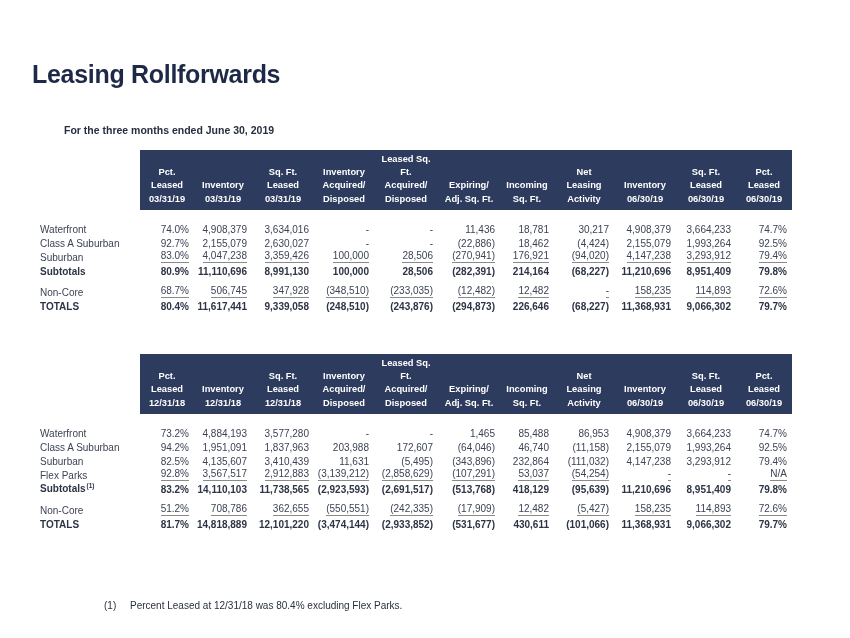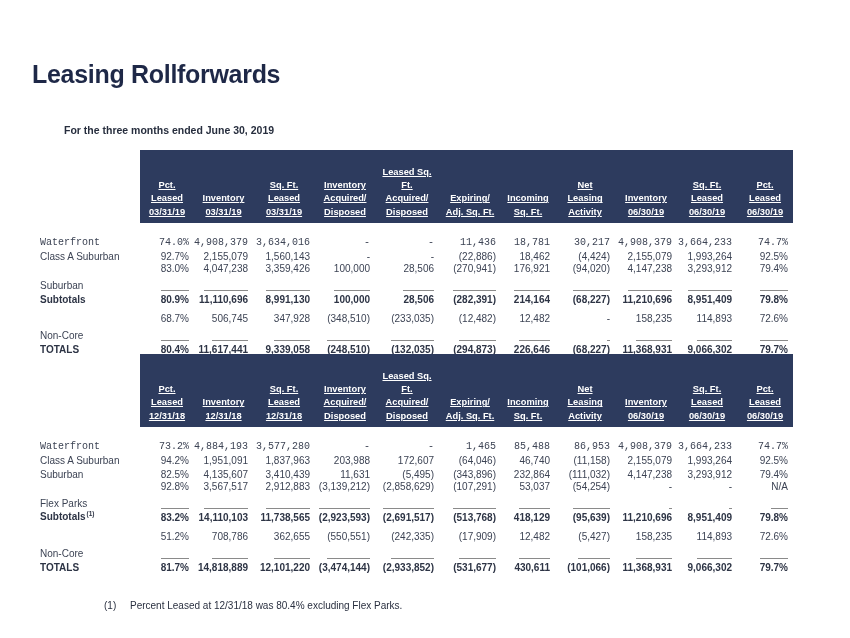--- a/index.html
+++ b/index.html
@@ -15,29 +15,29 @@
     position:absolute;left:64px;font-size:10.5px;font-weight:bold;color:#272e3e;
   }
   #caption-1{top:80px;}
   #caption-2{top:283px;}
   .tablewrap{position:absolute;left:38px;}
   #table-1{top:106px;}
   #table-2{top:310px;}
   table.fin{border-collapse:collapse;table-layout:fixed;font-size:10px;color:#3c4354;}
   table.fin th{
     background:#2d3b5e;color:#ffffff;font-weight:bold;font-size:9.3px;line-height:1.42;
-    white-space:pre-line;vertical-align:bottom;text-align:center;padding:16px 1px 4px;text-decoration:underline;
+    white-space:pre-line;vertical-align:bottom;text-align:center;padding:3px 1px 4px;
   }
   table.fin th.lblhead{background:transparent;}
   table.fin td{white-space:nowrap;padding:0 5px 1px 0;height:13px;vertical-align:bottom;overflow:hidden;}
   table.fin td.lbl{text-align:left;padding-left:2px;}
   table.fin .num{text-align:right;}
   table.fin tr.subtotal td, table.fin tr.total td{font-weight:bold;color:#2d3445;}
-  table.fin .ul{border-bottom:1px solid #8a8a8a;padding-bottom:16px;display:inline-block;}
-  table.fin tbody tr.first td{padding-top:6px;height:19px;font-family:Liberation Mono, monospace;}
+  table.fin .ul{border-bottom:1px solid #8a8a8a;padding-bottom:1px;display:inline-block;}
+  table.fin tbody tr.first td{padding-top:6px;height:19px;}
   table.fin tr.spacer td{height:7px;padding:0;}
   table.fin sup{font-size:6.5px;vertical-align:super;margin-left:1px;}
   .notes{position:absolute;left:104px;top:556px;font-size:10px;color:#2a3040;}
   .notes-heading{font-weight:bold;text-decoration:underline;color:#1e2847;margin-bottom:3px;}
   .note-line{display:flex;}
   .note-ref{width:26px;}
   .grey-strip{position:absolute;left:0;top:597px;width:850px;height:15px;background:#eeeceb;}
   .footer{
     position:absolute;left:0;top:612px;width:850px;height:26px;background:#7f1d1d;
     color:#ffffff;display:flex;align-items:center;font-size:10.5px;font-weight:bold;
@@ -117,21 +117,21 @@
             <td class="num"><span>18,781</span></td>
             <td class="num"><span>30,217</span></td>
             <td class="num"><span>4,908,379</span></td>
             <td class="num"><span>3,664,233</span></td>
             <td class="num"><span>74.7%</span></td>
           </tr>
           <tr class="normal">
             <td class="lbl">Class A Suburban</td>
             <td class="num"><span>92.7%</span></td>
             <td class="num"><span>2,155,079</span></td>
-            <td class="num"><span>1,560,143</span></td>
+            <td class="num"><span>2,630,027</span></td>
             <td class="num"><span>-</span></td>
             <td class="num"><span>-</span></td>
             <td class="num"><span>(22,886)</span></td>
             <td class="num"><span>18,462</span></td>
             <td class="num"><span>(4,424)</span></td>
             <td class="num"><span>2,155,079</span></td>
             <td class="num"><span>1,993,264</span></td>
             <td class="num"><span>92.5%</span></td>
           </tr>
           <tr class="rule">
@@ -178,21 +178,21 @@
             <td class="num"><span class="ul">158,235</span></td>
             <td class="num"><span class="ul">114,893</span></td>
             <td class="num"><span class="ul">72.6%</span></td>
           </tr>
           <tr class="total">
             <td class="lbl">TOTALS</td>
             <td class="num"><span>80.4%</span></td>
             <td class="num"><span>11,617,441</span></td>
             <td class="num"><span>9,339,058</span></td>
             <td class="num"><span>(248,510)</span></td>
-            <td class="num"><span>(132,035)</span></td>
+            <td class="num"><span>(243,876)</span></td>
             <td class="num"><span>(294,873)</span></td>
             <td class="num"><span>226,646</span></td>
             <td class="num"><span>(68,227)</span></td>
             <td class="num"><span>11,368,931</span></td>
             <td class="num"><span>9,066,302</span></td>
             <td class="num"><span>79.7%</span></td>
           </tr>
         </tbody>
       </table>
   </div>

